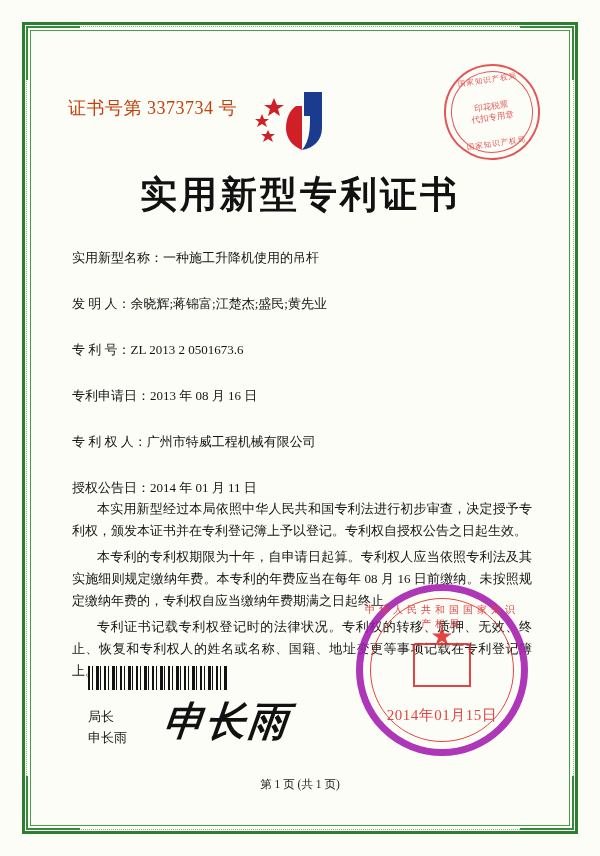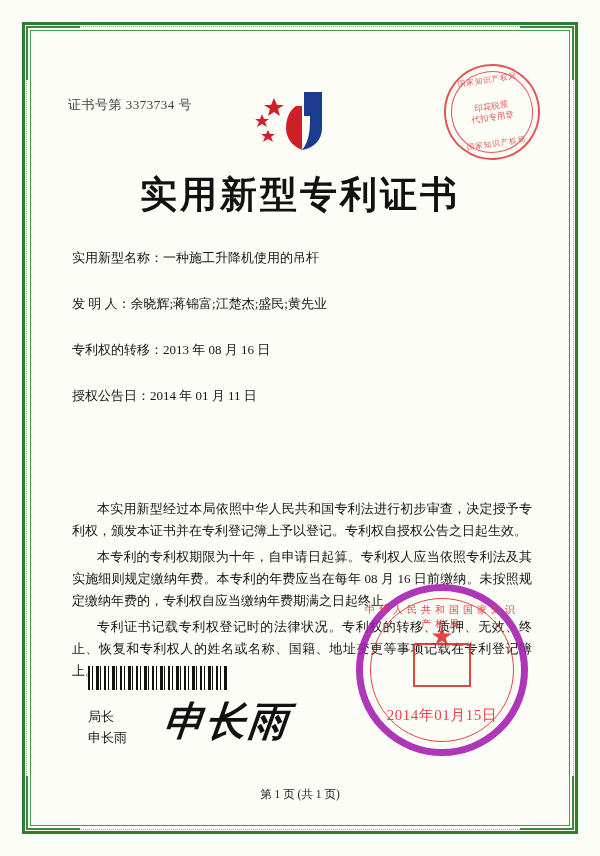--- a/index.html
+++ b/index.html
@@ -55,23 +55,23 @@
   .content {
     position: absolute;
     left: 46px; top: 46px; right: 46px; bottom: 46px;
   }
 
   
   .cert-no {
     position: absolute;
     left: 22px;
     top: 50px;
-    font-size: 13px;
+    font-size: 18px;
     letter-spacing: 0.5px;
-    color: #404040;
+    color: #c2410c;
   }
 
   
   .logo {
     position: absolute;
     left: 50%;
     transform: translateX(-50%);
     top: 42px;
     width: 96px;
     height: 66px;
@@ -250,21 +250,21 @@
     left: 0; right: 0;
     bottom: 24px;
     text-align: center;
     font-size: 15px;
     letter-spacing: 0.5px;
   }
 
   .footer {
     position: absolute;
     left: 0; right: 0;
-    bottom: 8px;
+    bottom: 18px;
     text-align: center;
     font-size: 11.5px;
     color: #222;
   }
 </style>
 </head>
 <body>
 
 <div class="page">
 
@@ -300,21 +300,27 @@
     <div class="title">实用新型专利证书</div>
 
     <div class="fields">
       <div class="field-row">
         <span class="field-label">实用新型名称：</span><span class="field-value">一种施工升降机使用的吊杆</span>
       </div>
       <div class="field-row">
         <span class="field-label">发 明 人：</span><span class="field-value">余晓辉;蒋锦富;江楚杰;盛民;黄先业</span>
       </div>
       <div class="field-row">
-        <span class="field-label">专利权的转移：</span><span class="field-value">2013 年 08 月 16 日</span>
+        <span class="field-label">专 利 号：</span><span class="field-value">ZL 2013 2 0501673.6</span>
+      </div>
+      <div class="field-row">
+        <span class="field-label">专利申请日：</span><span class="field-value">2013 年 08 月 16 日</span>
+      </div>
+      <div class="field-row">
+        <span class="field-label">专 利 权 人：</span><span class="field-value">广州市特威工程机械有限公司</span>
       </div>
       <div class="field-row">
         <span class="field-label">授权公告日：</span><span class="field-value">2014 年 01 月 11 日</span>
       </div>
     </div>
 
     <div class="body-text">
       <p>本实用新型经过本局依照中华人民共和国专利法进行初步审查，决定授予专利权，颁发本证书并在专利登记簿上予以登记。专利权自授权公告之日起生效。</p>
       <p>本专利的专利权期限为十年，自申请日起算。专利权人应当依照专利法及其实施细则规定缴纳年费。本专利的年费应当在每年 08 月 16 日前缴纳。未按照规定缴纳年费的，专利权自应当缴纳年费期满之日起终止。</p>
       <p>专利证书记载专利权登记时的法律状况。专利权的转移、质押、无效、终止、恢复和专利权人的姓名或名称、国籍、地址变更等事项记载在专利登记簿上。</p>

